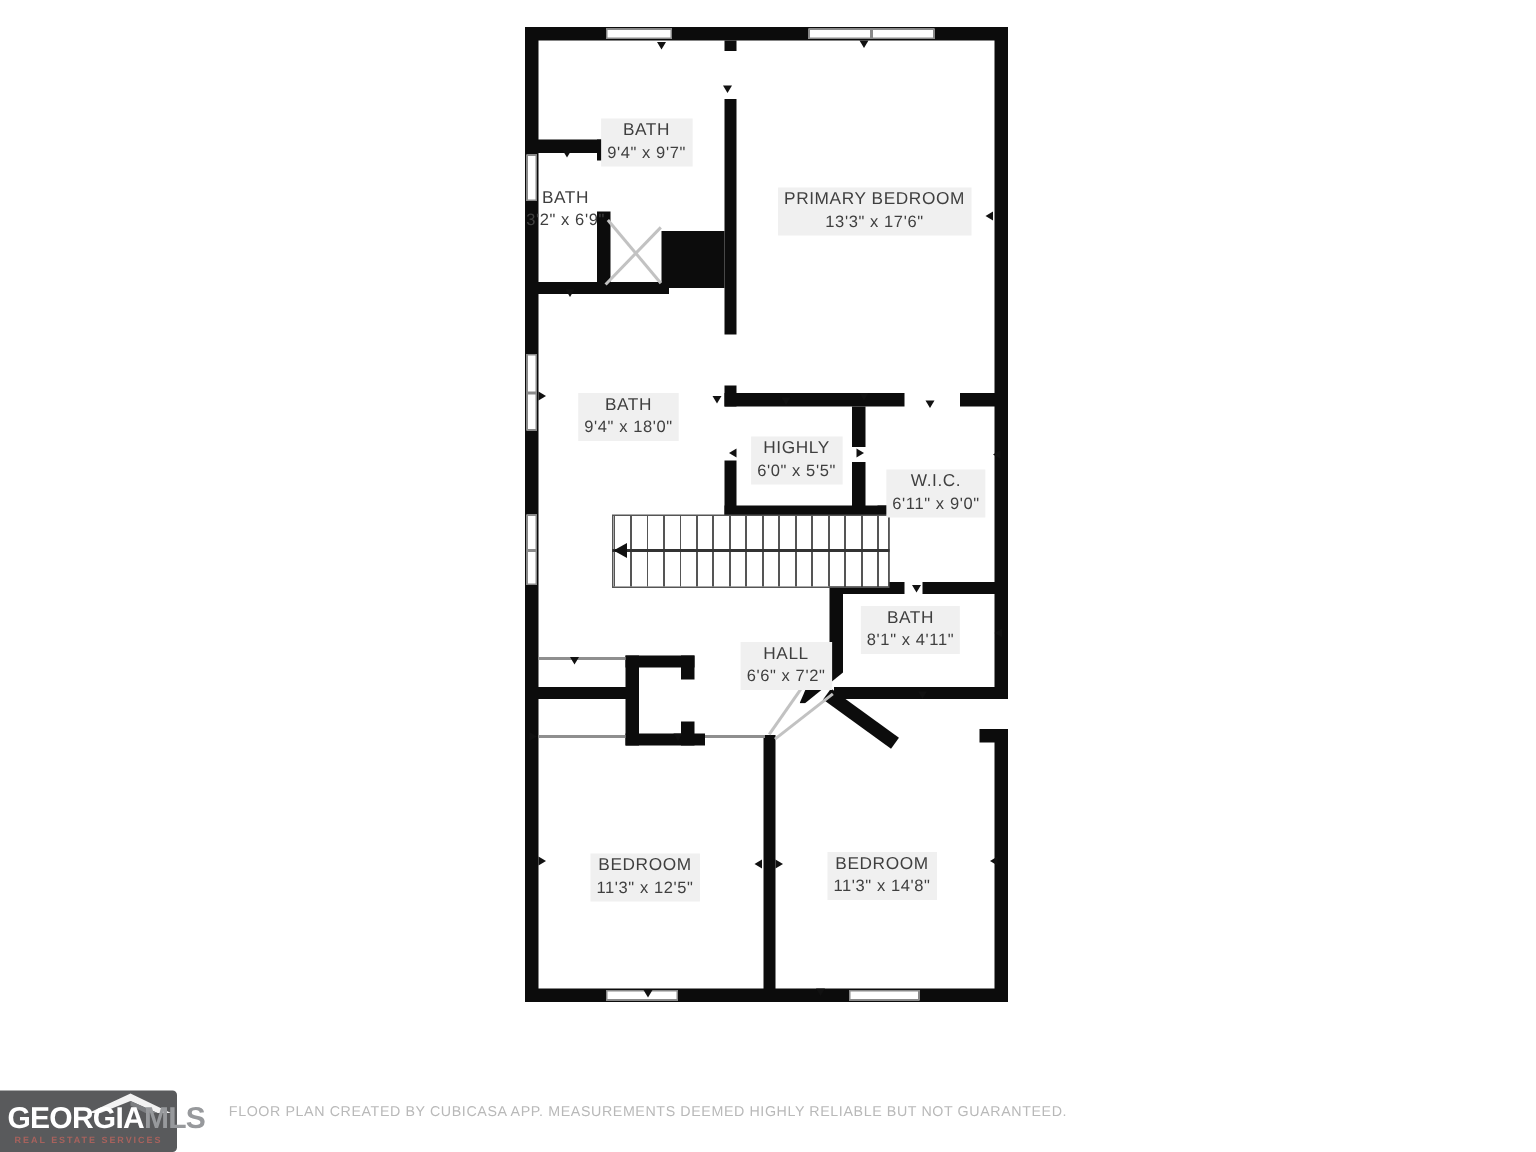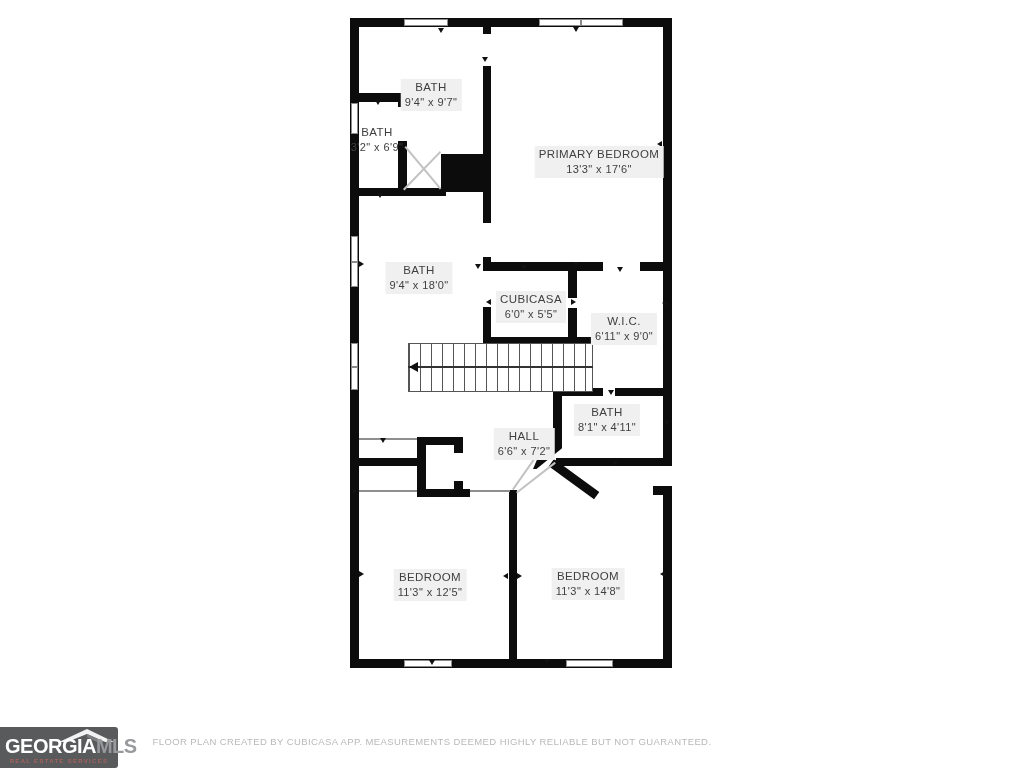--- a/index.html
+++ b/index.html
@@ -135,30 +135,30 @@
   <div class="mk r" style="left:517px;top:573px;"></div>
 
   <div class="room-label" style="left:431px;top:79px;">
     <div class="rname">BATH</div>
     <div>9'4" x 9'7"</div>
   </div>
   <div class="room-label nobg" style="left:377px;top:124px;">
     <div class="rname">BATH</div>
     <div>3'2" x 6'9"</div>
   </div>
-  <div class="room-label" style="left:583px;top:146px;margin-left:16px;">
+  <div class="room-label" style="left:583px;top:125px;">
     <div class="rname">PRIMARY BEDROOM</div>
     <div>13'3" x 17'6"</div>
   </div>
   <div class="room-label" style="left:419px;top:262px;">
     <div class="rname">BATH</div>
     <div>9'4" x 18'0"</div>
   </div>
   <div class="room-label" style="left:531px;top:291px;">
-    <div class="rname">CUBICASA</div>
+    <div class="rname">HIGHLY</div>
     <div>6'0" x 5'5"</div>
   </div>
   <div class="room-label" style="left:624px;top:313px;">
     <div class="rname">W.I.C.</div>
     <div>6'11" x 9'0"</div>
   </div>
   <div class="room-label" style="left:607px;top:404px;">
     <div class="rname">BATH</div>
     <div>8'1" x 4'11"</div>
   </div>

